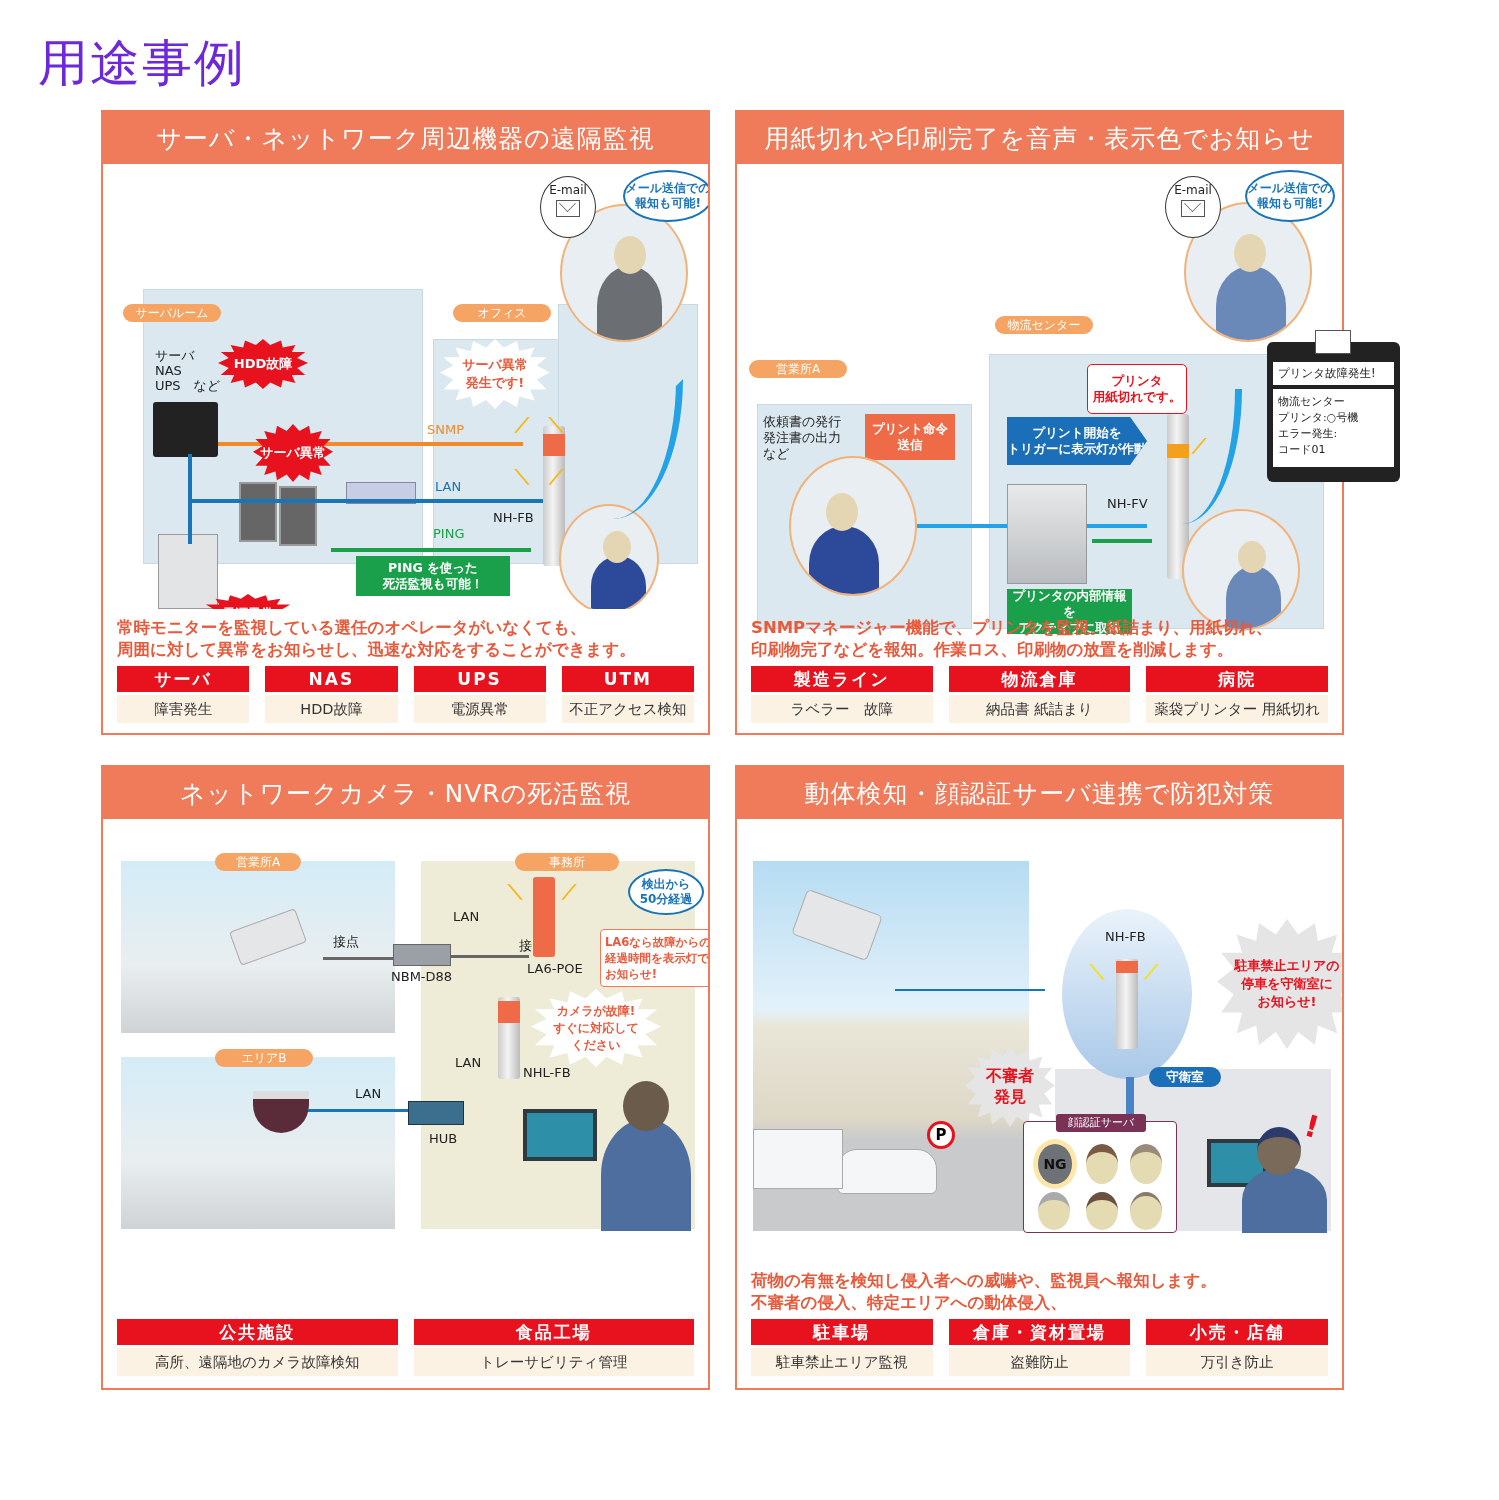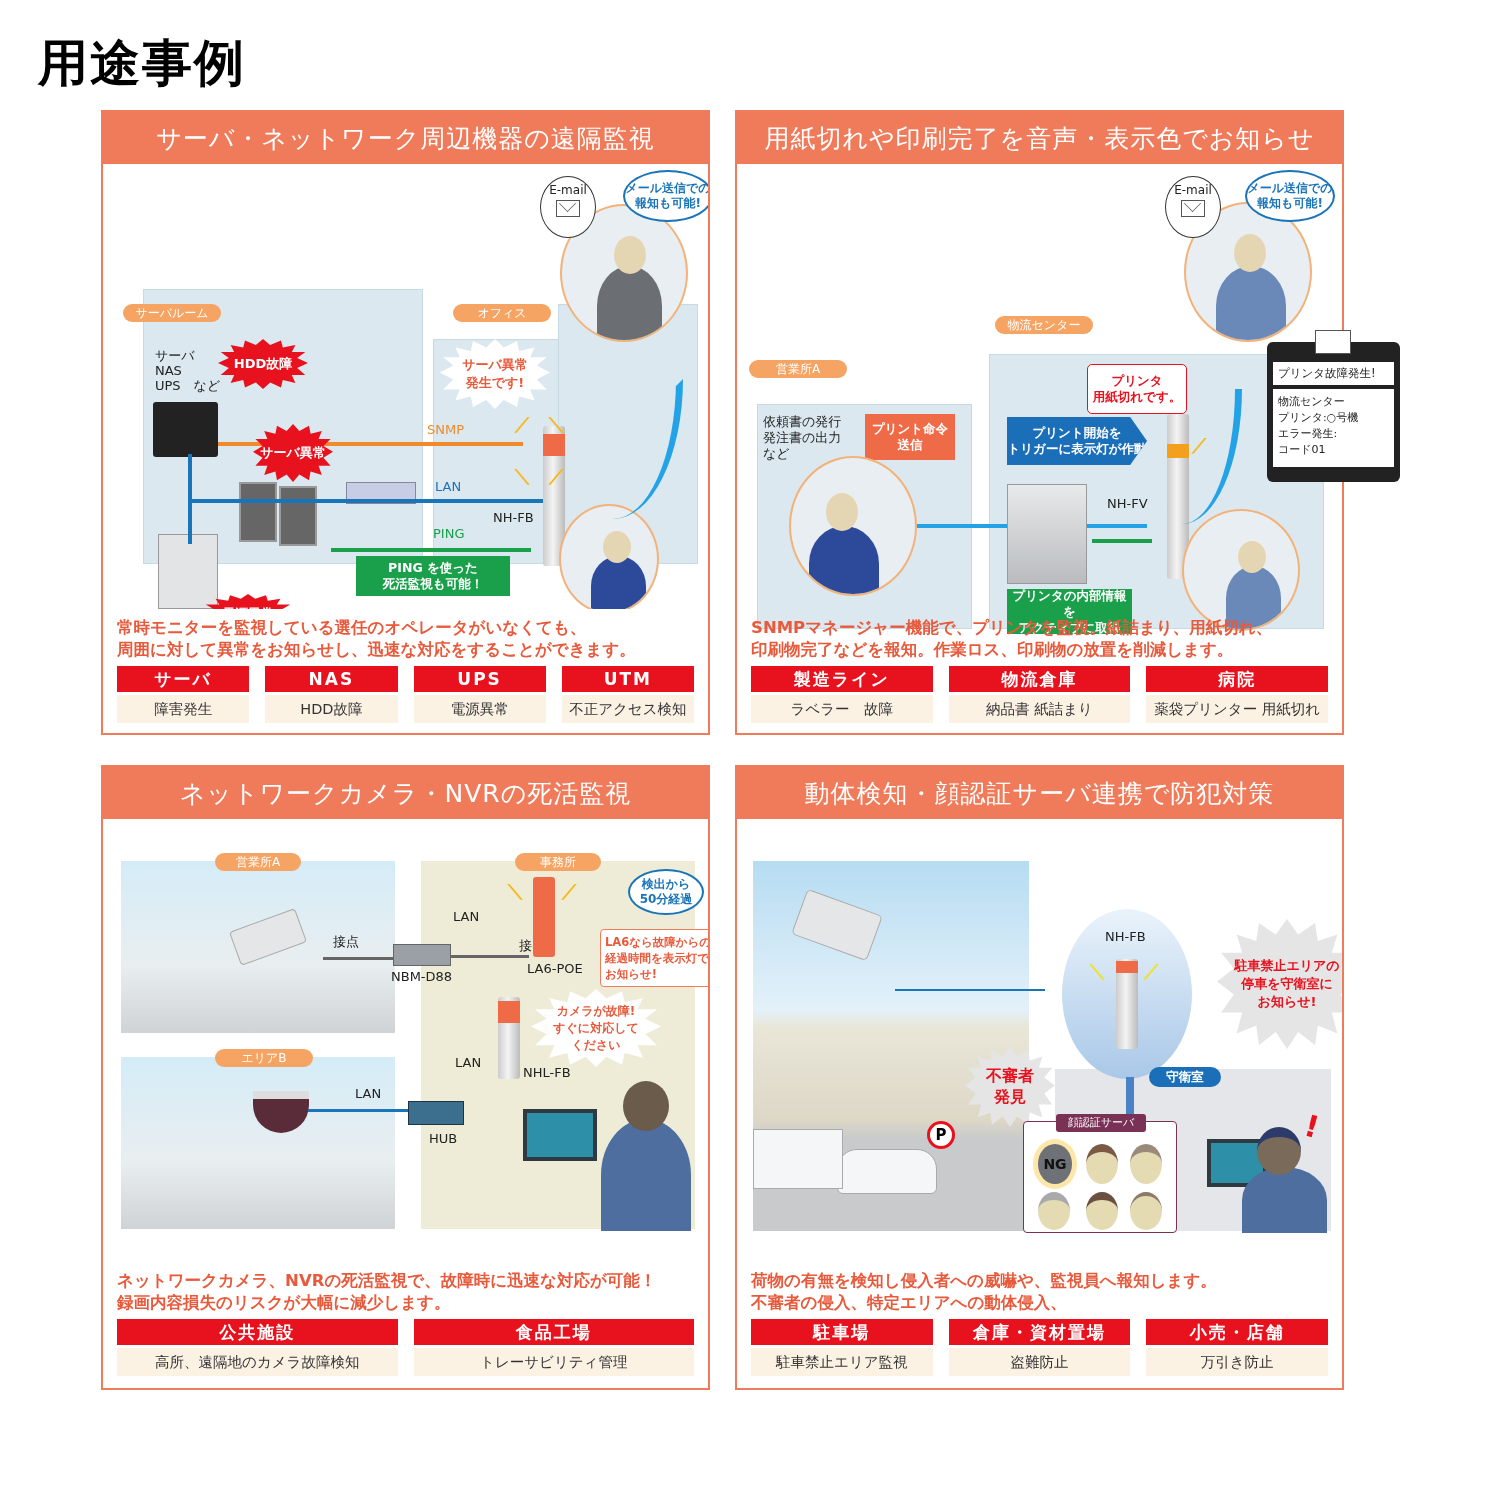--- a/index.html
+++ b/index.html
@@ -1,17 +1,17 @@
 <!DOCTYPE html>
 <html><head>
 <meta charset="utf-8">
 <style>
 *{box-sizing:border-box;margin:0;padding:0}
 body{width:1499px;height:1500px;background:#fff;font-family:"DejaVu Sans","Liberation Sans",sans-serif;position:relative;overflow:hidden;color:#222}
-.page-title{position:absolute;left:38px;top:30px;font-size:50px;font-weight:bold;color:#000000;letter-spacing:2px}
+.page-title{position:absolute;left:38px;top:30px;font-size:50px;font-weight:normal;color:#6d28d9;letter-spacing:2px}
 .panel{position:absolute;border:2px solid #ef7b5b;background:#fff}
 .panel-header{height:52px;background:#ef7b5b;color:#fff;font-size:25px;display:flex;align-items:center;justify-content:center;letter-spacing:1px}
 .scene{position:absolute;left:0;right:0;top:52px;height:445px;overflow:hidden}
 .desc{position:absolute;left:14px;right:10px;color:#e85a3c;font-size:16.5px;line-height:22px;font-weight:bold}
 .tags{position:absolute;left:14px;right:14px;display:flex;gap:16px}
 .tag{flex:1;display:flex;flex-direction:column}
 .tag-h{background:#e8121e;color:#fff;font-weight:bold;text-align:center;font-size:17px;height:26px;line-height:26px;letter-spacing:2px}
 .tag-b{background:#fcf2e4;color:#333;text-align:center;font-size:14.5px;height:28px;line-height:28px;margin-top:3px}
 .bld{position:absolute;background:#dbe8ef;border:1px solid #c7d9e3}
 .pill{position:absolute;background:#f6a463;color:#fff;font-size:12px;border-radius:12px;text-align:center;height:18px;line-height:18px}
@@ -187,21 +187,21 @@
 </section>
 
 <section class="panel" style="left:101px;top:765px;width:609px;height:625px">
   <div class="panel-header">ネットワークカメラ・NVRの死活監視</div>
   <div class="scene">
     <div style="position:absolute;left:18px;top:42px;width:274px;height:172px;background:linear-gradient(#d4ecf7,#e9eef0 60%,#cfd3d6)"></div>
     <div style="position:absolute;left:18px;top:238px;width:274px;height:172px;background:linear-gradient(#d4ecf7,#e9eef0 60%,#cfd3d6)"></div>
     <div style="position:absolute;left:318px;top:42px;width:274px;height:368px;background:#eeecd6"></div>
     <div class="pill" style="left:112px;top:34px;width:86px">営業所A</div>
     <div class="pill" style="left:112px;top:230px;width:98px">エリアB</div>
-    <div class="pill" style="left:412px;top:34px;width:86px">事務所</div>
+    <div class="pill" style="left:412px;top:34px;width:104px">事務所</div>
     <div style="position:absolute;left:130px;top:100px;width:70px;height:36px;background:#e4e6e8;border:1px solid #aaa;transform:rotate(-20deg);border-radius:4px"></div>
     <div style="position:absolute;left:150px;top:272px;width:56px;height:42px;background:#5a2c3a;border-radius:0 0 30px 30px;border-top:8px solid #ddd"></div>
     <div class="line" style="left:220px;top:138px;width:75px;background:#666;height:3px"></div>
     <div style="position:absolute;left:290px;top:125px;width:58px;height:22px;background:#9aa0a6;border:1px solid #666"></div>
     <div class="line" style="left:348px;top:136px;width:78px;background:#666;height:3px"></div>
     <div class="lbl" style="left:230px;top:114px">接点</div>
     <div class="lbl" style="left:350px;top:90px">LAN</div>
     <div class="lbl" style="left:288px;top:150px">NBM-D88</div>
     <div class="lbl" style="left:416px;top:118px">接点</div>
     <div class="lbl" style="left:424px;top:142px">LA6-POE</div>
@@ -221,24 +221,20 @@
     <div class="lbl" style="left:352px;top:236px">LAN</div>
     <div class="lbl" style="left:420px;top:246px">NHL-FB</div>
     <div class="lbl" style="left:252px;top:267px">LAN</div>
     <div class="line" style="left:205px;top:290px;width:100px;background:#1a74b8;height:3px"></div>
     <div style="position:absolute;left:305px;top:282px;width:56px;height:24px;background:#3c6e8e;border:1px solid #234"></div>
     <div class="lbl" style="left:326px;top:312px">HUB</div>
     <div style="position:absolute;left:420px;top:290px;width:74px;height:52px;background:#2d8fa8;border:4px solid #2f3a40"></div>
     <div class="person" style="left:498px;top:300px;width:90px;height:112px;background:#4d6e9e"></div>
     <div class="person" style="left:520px;top:262px;width:46px;height:50px;border-radius:50%;background:#6b5b4a"></div>
   </div>
-  <div class="desc" style="top:503px">
-    <div>ネットワークカメラ、NVRの死活監視で、故障時に迅速な対応が可能！</div>
-    <div>録画内容損失のリスクが大幅に減少します。</div>
-  </div>
   <div class="tags" style="top:552px">
     <div class="tag">
         <div class="tag-h">公共施設</div>
         <div class="tag-b">高所、遠隔地のカメラ故障検知</div>
       </div>
     <div class="tag">
         <div class="tag-h">食品工場</div>
         <div class="tag-b">トレーサビリティ管理</div>
       </div>
   </div>

